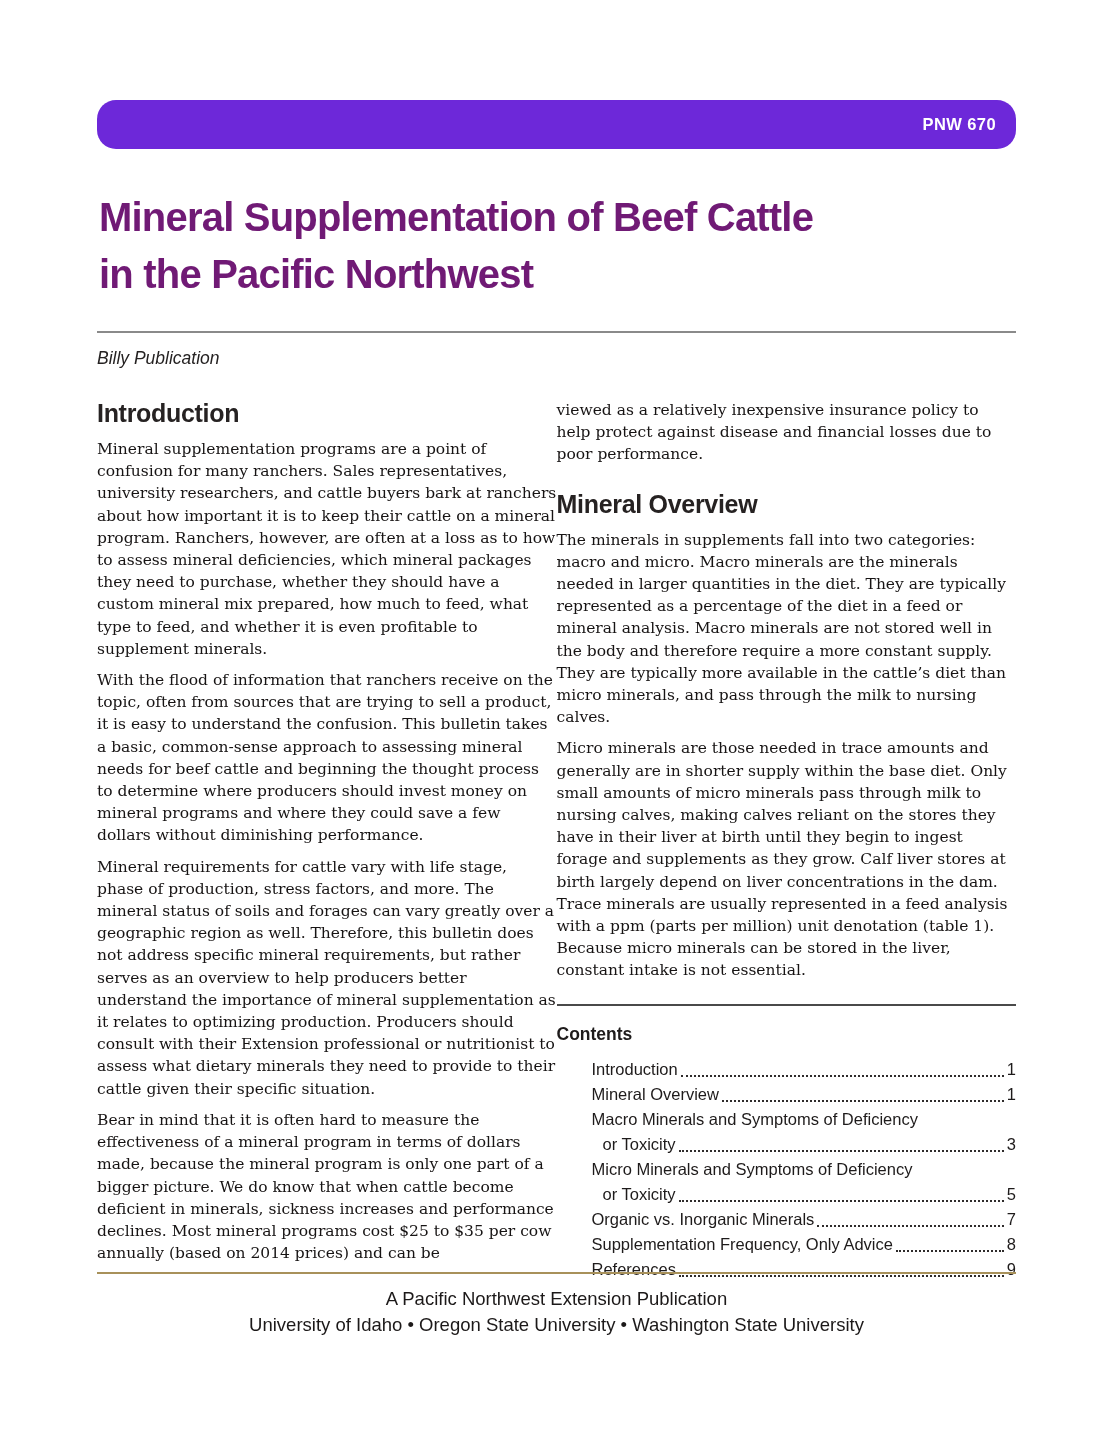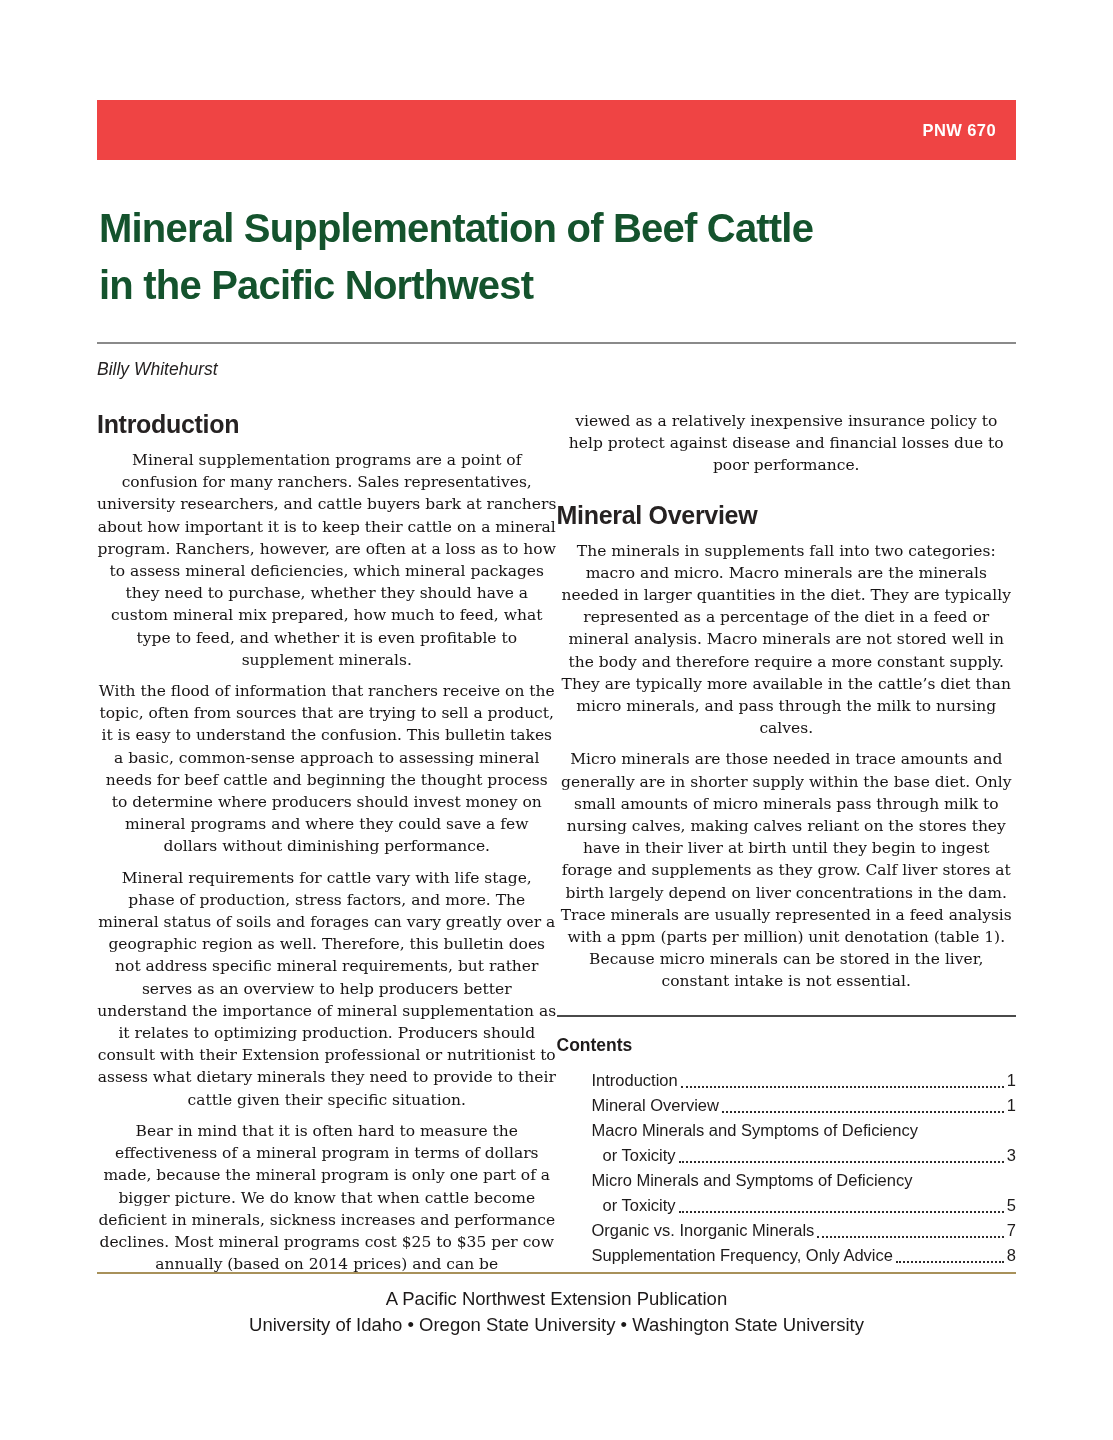--- a/index.html
+++ b/index.html
@@ -10,40 +10,41 @@
     height: 1440px;
     margin: 0 auto;
     background: #ffffff;
     padding: 0 97px;
     overflow: hidden;
     font-family: "Liberation Sans", sans-serif;
     color: #1c1919;
   }
   .banner {
     margin-top: 100px;
-    height: 60px;
-    background: #ef4444;
+    height: 49px;
+    background: #6d28d9;
     display: flex;
     align-items: center;
     justify-content: flex-end;
     padding: 0 20px;
+    border-radius: 19px;
   }
   .banner-text {
     color: #ffffff;
     font-size: 16.5px;
     font-weight: 700;
     letter-spacing: 0.4px;
   }
   h1.title {
     margin: 40px 0 0 2px;
     font-size: 40px;
     line-height: 57px;
     font-weight: 800;
     letter-spacing: -0.8px;
-    color: #14532d;
+    color: #701a75;
   }
   .title-rule {
     border: none;
     border-top: 2px solid #8a8a8a;
     margin: 28px 0 0 0;
   }
   .author {
     margin-top: 15px;
     font-style: italic;
     font-size: 17.5px;
@@ -61,21 +62,21 @@
     letter-spacing: -0.3px;
     color: #262222;
   }
   .col-right h2.section { margin-top: 24px; }
   p.body {
     margin: 0 0 9px 0;
     font-family: "DejaVu Serif", serif;
     font-size: 15.5px;
     line-height: 22.2px;
     color: #171414;
-    text-align: center;
+    text-align: left;
   }
   .toc-block { margin-top: 22px; }
   .toc-rule {
     border: none;
     border-top: 2px solid #4a4a4a;
     margin: 0 0 15px 0;
   }
   .toc-heading {
     font-size: 17.5px;
     font-weight: 700;
@@ -124,21 +125,21 @@
 <div class="page">
 
   <div class="banner">
     <span class="banner-text">PNW 670</span>
   </div>
 
   <h1 class="title"><span>Mineral Supplementation of Beef Cattle</span><br><span>in the Pacific Northwest</span></h1>
 
   <hr class="title-rule">
 
-  <div class="author">Billy Whitehurst</div>
+  <div class="author">Billy Publication</div>
 
   <div class="columns">
 
     <div class="col col-left">
       <h2 class="section">Introduction</h2>
       <p class="body">Mineral supplementation programs are a point of confusion for many ranchers. Sales representatives, university researchers, and cattle buyers bark at ranchers about how important it is to keep their cattle on a mineral program. Ranchers, however, are often at a loss as to how to assess mineral deficiencies, which mineral packages they need to purchase, whether they should have a custom mineral mix prepared, how much to feed, what type to feed, and whether it is even profitable to supplement minerals.</p>
       <p class="body">With the flood of information that ranchers receive on the topic, often from sources that are trying to sell a product, it is easy to understand the confusion. This bulletin takes a basic, common-sense approach to assessing mineral needs for beef cattle and beginning the thought process to determine where producers should invest money on mineral programs and where they could save a few dollars without diminishing performance.</p>
       <p class="body">Mineral requirements for cattle vary with life stage, phase of production, stress factors, and more. The mineral status of soils and forages can vary greatly over a geographic region as well. Therefore, this bulletin does not address specific mineral requirements, but rather serves as an overview to help producers better understand the importance of mineral supplementation as it relates to optimizing production. Producers should consult with their Extension professional or nutritionist to assess what dietary minerals they need to provide to their cattle given their specific situation.</p>
       <p class="body">Bear in mind that it is often hard to measure the effectiveness of a mineral program in terms of dollars made, because the mineral program is only one part of a bigger picture. We do know that when cattle become deficient in minerals, sickness increases and performance declines. Most mineral programs cost $25 to $35 per cow annually (based on 2014 prices) and can be</p>
     </div>
@@ -189,20 +190,25 @@
             <span class="toc-dots"></span>
             <span class="toc-page">7</span>
           </div>
 
           <div class="toc-row">
             <span class="toc-label">Supplementation Frequency, Only Advice</span>
             <span class="toc-dots"></span>
             <span class="toc-page">8</span>
           </div>
 
+          <div class="toc-row">
+            <span class="toc-label">References</span>
+            <span class="toc-dots"></span>
+            <span class="toc-page">9</span>
+          </div>
 
         </div>
       </div>
     </div>
 
   </div>
 
   <div class="footer">
     <hr class="footer-rule">
     <div class="footer-line">A Pacific Northwest Extension Publication</div>

